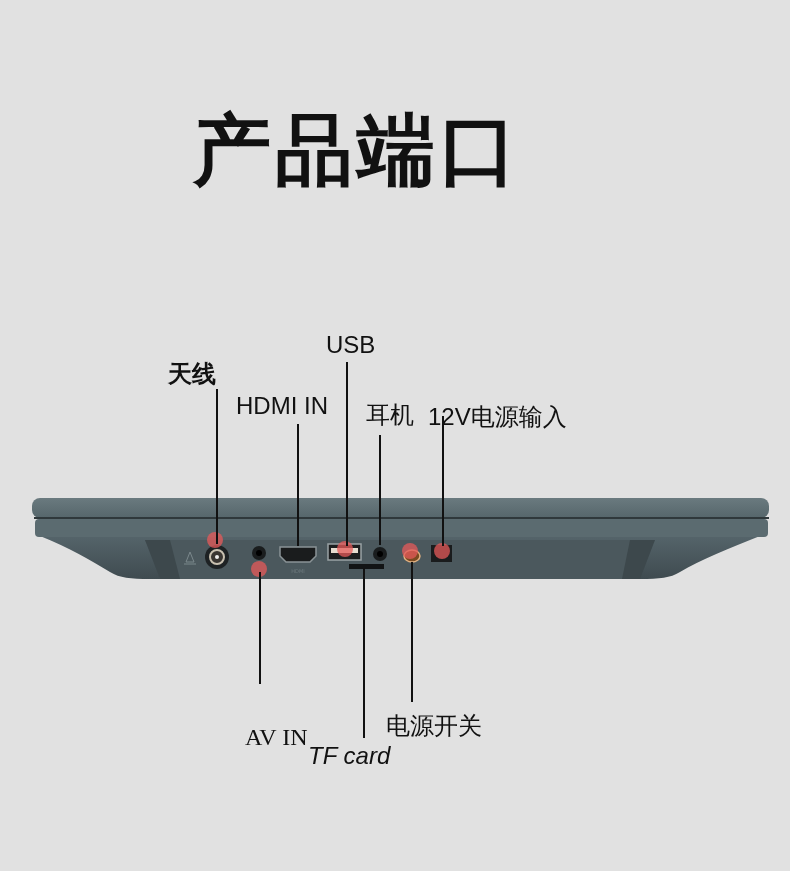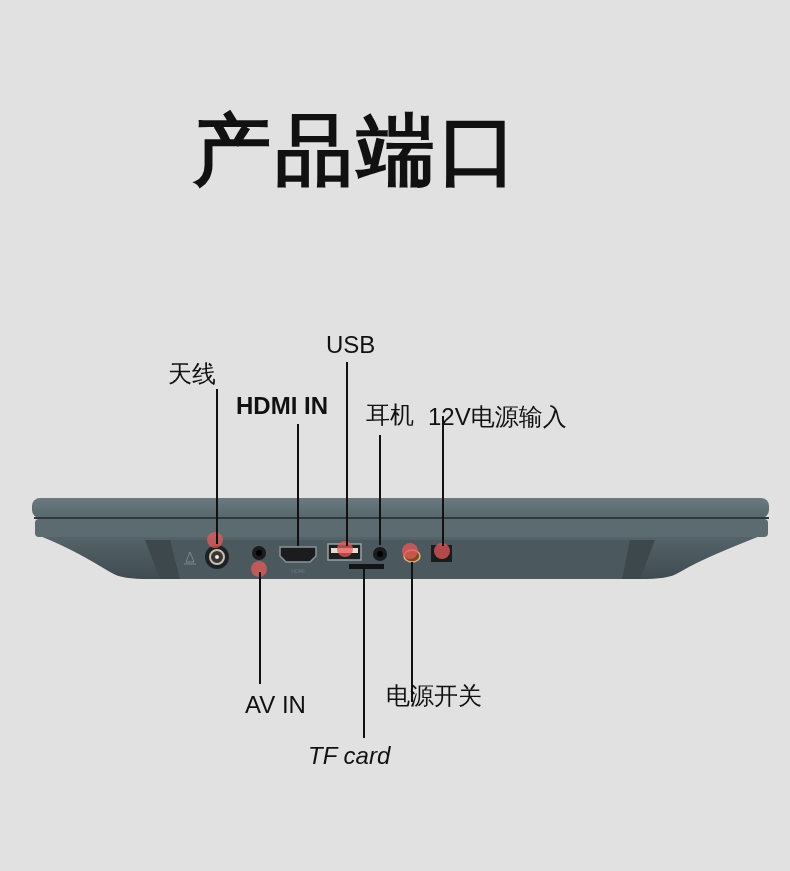--- a/index.html
+++ b/index.html
@@ -71,20 +71,20 @@
 <div class="vline" style="left:216px;top:389px;height:155px;"></div>
 <div class="vline" style="left:297px;top:424px;height:122px;"></div>
 <div class="vline" style="left:346px;top:362px;height:184px;"></div>
 <div class="vline" style="left:379px;top:435px;height:110px;"></div>
 <div class="vline" style="left:442px;top:416px;height:130px;"></div>
 
 <div class="vline" style="left:259px;top:572px;height:112px;"></div>
 <div class="vline" style="left:363px;top:568px;height:170px;"></div>
 <div class="vline" style="left:411px;top:562px;height:140px;"></div>
 
-<div class="label" style="left:168px;top:360px;">天线</div>
-<div class="label" style="left:236px;top:392px;font-weight:bold;">HDMI IN</div>
+<div class="label" style="left:168px;top:360px;font-weight:bold;">天线</div>
+<div class="label" style="left:236px;top:392px;">HDMI IN</div>
 <div class="label" style="left:326px;top:331px;">USB</div>
 <div class="label" style="left:366px;top:401px;">耳机</div>
 <div class="label" style="left:428px;top:403px;">12V电源输入</div>
-<div class="label" style="left:245px;top:691px;">AV IN</div>
+<div class="label" style="left:245px;top:723px;font-family:Liberation Serif, serif;">AV IN</div>
 <div class="label" style="left:308px;top:742px;font-style:italic;">TF card</div>
-<div class="label" style="left:386px;top:682px;">电源开关</div>
+<div class="label" style="left:386px;top:712px;">电源开关</div>
 
 </body></html>

